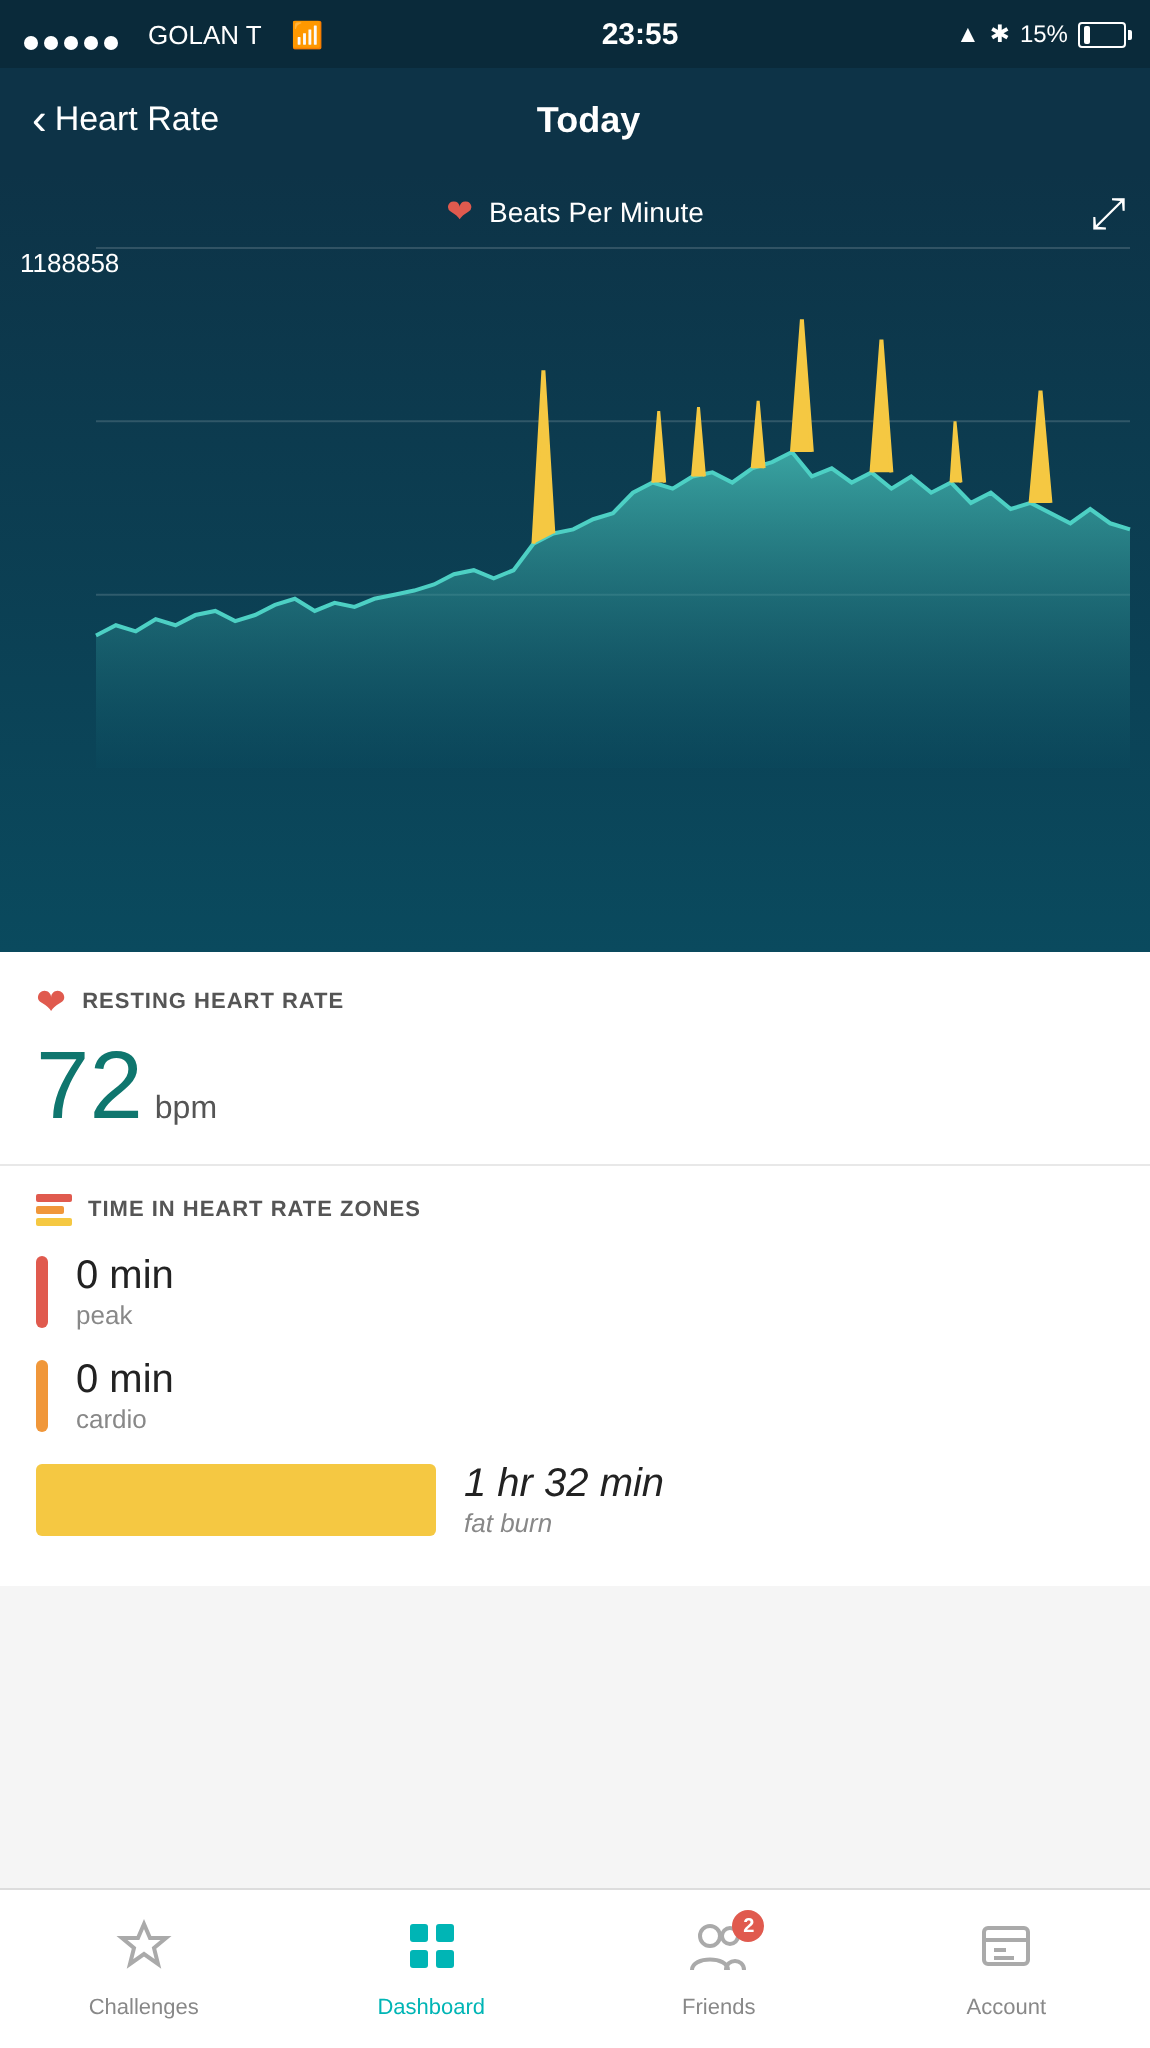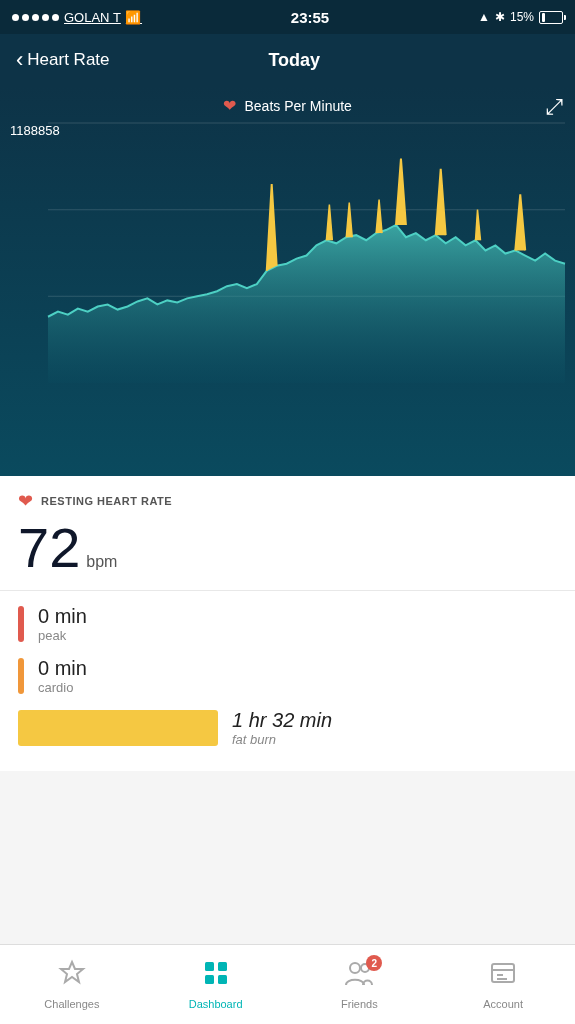--- a/index.html
+++ b/index.html
@@ -18,21 +18,21 @@
       background: #0a2a3a;
       color: white;
       height: 34px;
       display: flex;
       align-items: center;
       justify-content: space-between;
       padding: 0 12px;
       font-size: 13px;
       font-weight: 500;
     }
-    .status-left { display: flex; align-items: center; gap: 5px; text-decoration: underline; }
+    .status-left { display: flex; align-items: flex-end; gap: 15px; }
     .status-dots { display: flex; gap: 3px; }
     .status-dot { width: 7px; height: 7px; border-radius: 50%; background: white; }
     .status-center { font-size: 15px; font-weight: 600; }
     .status-right { display: flex; align-items: center; gap: 5px; font-size: 12px; }
     .battery-icon {
       display: inline-flex; align-items: center;
       border: 1.5px solid white; border-radius: 2px;
       padding: 1px 2px; height: 13px; width: 24px; position: relative;
     }
     .battery-fill { background: white; height: 100%; width: 15%; border-radius: 1px; }
@@ -105,21 +105,21 @@
     .section-icon { font-size: 18px; }
     .section-label {
       font-size: 11px; font-weight: 700; color: #555; letter-spacing: 0.5px;
       text-transform: uppercase;
     }
 
     .resting-value {
       display: flex; align-items: baseline; gap: 6px;
     }
     .resting-number {
-      font-size: 56px; font-weight: 200; color: #0f172a; line-height: 1;
+      font-size: 48px; font-weight: 200; color: #0f766e; line-height: 1;
     }
     .resting-unit { font-size: 16px; color: #555; }
 
     
     .zones-block { padding: 14px 18px; }
     .zones-header {
       display: flex; align-items: center; gap: 8px; margin-bottom: 14px;
     }
     .zones-icon {
       display: flex; flex-direction: column; gap: 2px;
@@ -267,20 +267,28 @@
       <span class="section-icon" style="color:#e05a4e;">❤</span>
       <span class="section-label">RESTING HEART RATE</span>
     </div>
     <div class="resting-value">
       <span class="resting-number">72</span>
       <span class="resting-unit">bpm</span>
     </div>
   </div>
 
   <div class="zones-block">
+    <div class="zones-header">
+      <div class="zones-icon">
+        <div class="zone-stripe zone-stripe-1"></div>
+        <div class="zone-stripe zone-stripe-2"></div>
+        <div class="zone-stripe zone-stripe-3"></div>
+      </div>
+      <span class="section-label">TIME IN HEART RATE ZONES</span>
+    </div>
 
     <div class="zone-row">
       <div class="zone-bar-indicator" style="background:#e05a4e;"></div>
       <div class="zone-info">
         <div class="zone-value">0 min</div>
         <div class="zone-name">peak</div>
       </div>
     </div>
 
     <div class="zone-row">

